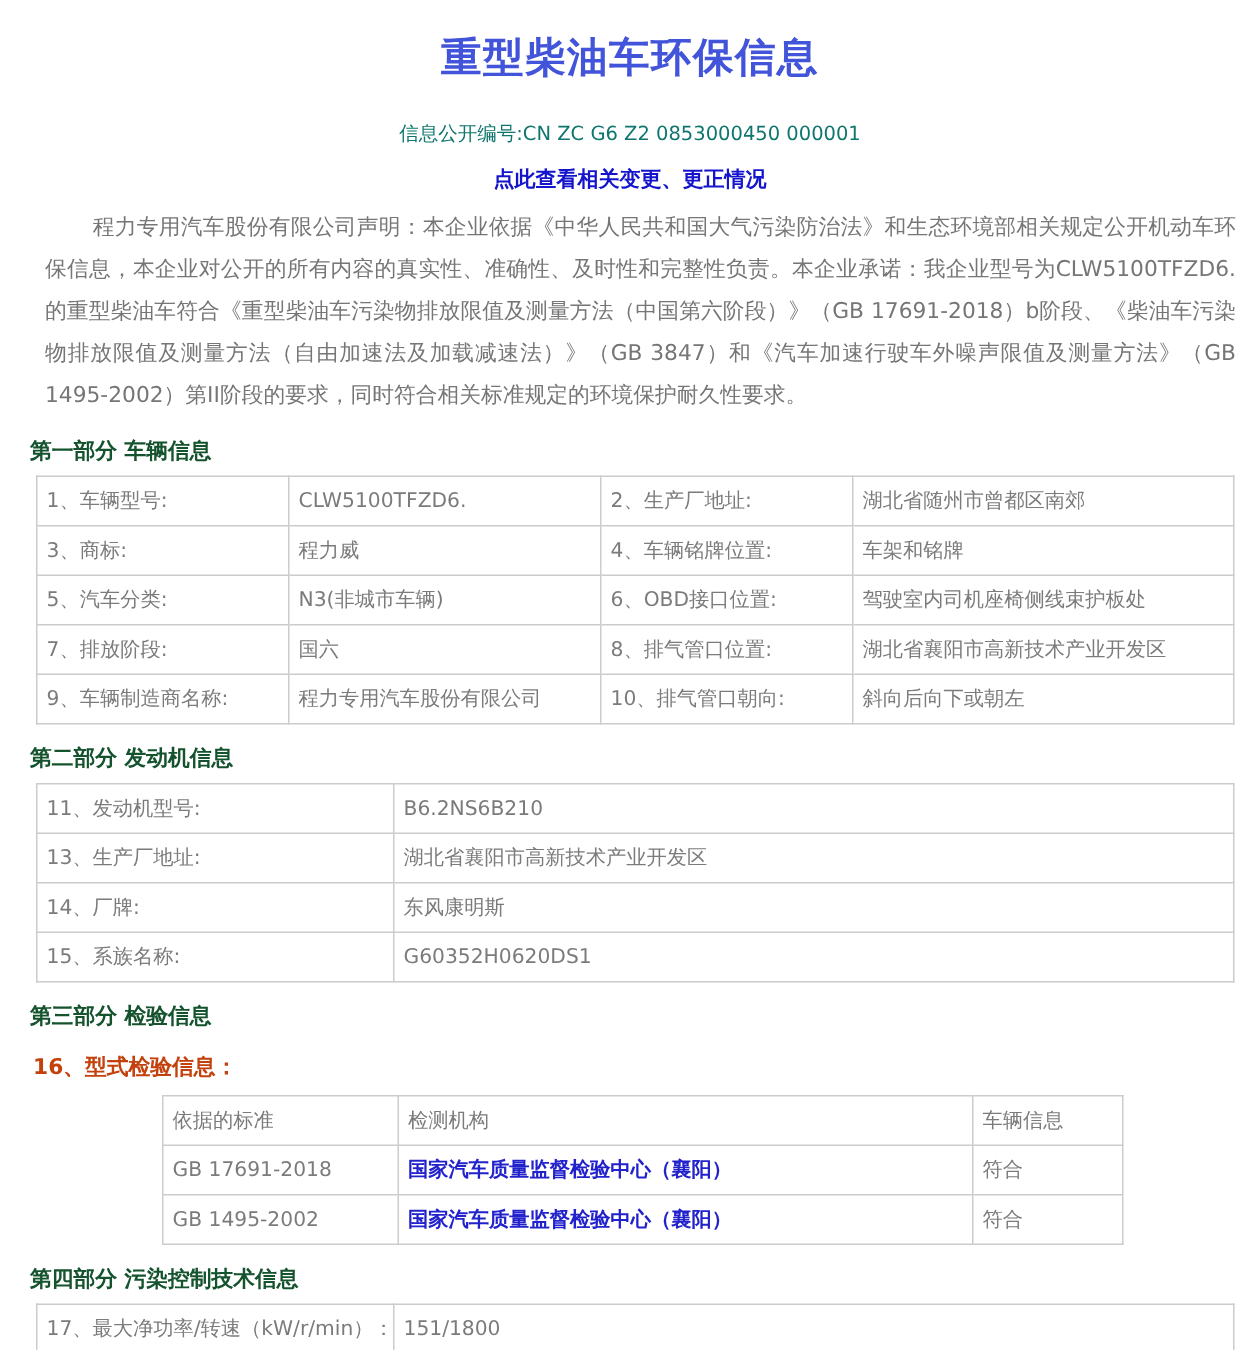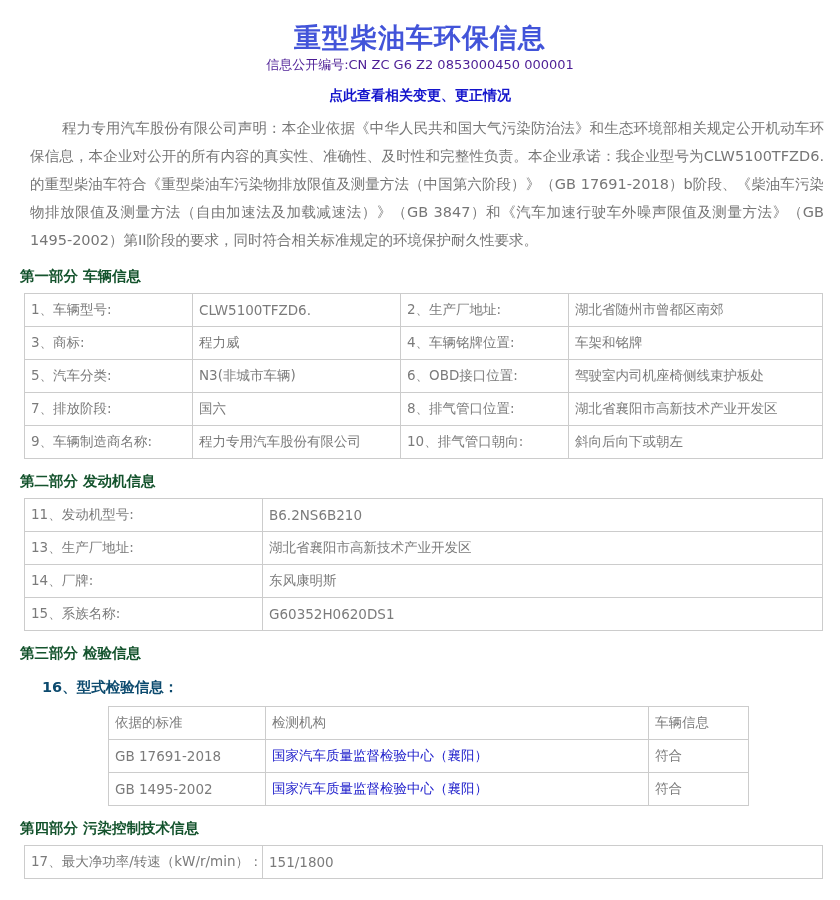--- a/index.html
+++ b/index.html
@@ -1,33 +1,33 @@
 <!DOCTYPE html>
 <html><head>
 <meta charset="utf-8">
 <style>
   * { margin:0; padding:0; box-sizing:border-box; }
   html,body { width:840px; height:900px; overflow:hidden; background:#ffffff;
     font-family:"DejaVu Sans","Liberation Sans",sans-serif; }
   .page-title { text-align:center; color:#4254d9; font-size:27px; font-weight:bold;
     margin-top:20px; letter-spacing:1px; }
-  .info-code { text-align:center; color:#4c1d95; font-size:13px; margin-top:0; }
+  .info-code { text-align:center; color:#0f766e; font-size:13px; margin-top:24px; }
   .change-link { display:block; text-align:center; color:#1414cc; font-size:14px;
     font-weight:bold; margin-top:13px; text-decoration:none; cursor:pointer; }
   .declaration { color:#767676; font-size:14.5px; line-height:28px; text-indent:2.2em;
     margin:9px 16px 0 30px; text-align:justify; }
   .sec-heading { color:#14532d; font-weight:bold; font-size:14.5px; margin:13px 0 7px 20px; }
-  .sub-heading { color:#0c4a6e; font-weight:bold; font-size:14.5px; margin:15px 0 9px 42px; }
+  .sub-heading { color:#c2410c; font-weight:bold; font-size:14.5px; margin:15px 0 9px 22px; }
   table { border-collapse:collapse; margin-left:24px; table-layout:fixed; }
   td, th { border:1px solid #cccccc; height:33px; padding:2px 6px; font-size:13.5px;
     color:#7b7b7b; font-weight:normal; text-align:left; vertical-align:middle;
     overflow:hidden; white-space:nowrap; }
   .tbl-vehicle { width:798px; } .tbl-engine, .tbl-pollution { width:798px; }
   .tbl-inspect { margin-left:108px; width:640px; }
-  .tbl-inspect td[data-interactable="true"] { color:#2222cc; font-weight:normal; cursor:pointer; }
+  .tbl-inspect td[data-interactable="true"] { color:#2222cc; font-weight:bold; cursor:pointer; }
 </style>
 </head>
 <body>
 
 <div data-interactable="false">
   <h1 class="page-title" data-interactable="false">重型柴油车环保信息</h1>
   <div class="info-code" data-interactable="false">信息公开编号:CN ZC G6 Z2 0853000450 000001</div>
   <a class="change-link" data-interactable="true">点此查看相关变更、更正情况</a>
   <p class="declaration" data-interactable="false">程力专用汽车股份有限公司声明：本企业依据《中华人民共和国大气污染防治法》和生态环境部相关规定公开机动车环保信息，本企业对公开的所有内容的真实性、准确性、及时性和完整性负责。本企业承诺：我企业型号为CLW5100TFZD6.的重型柴油车符合《重型柴油车污染物排放限值及测量方法（中国第六阶段）》（GB 17691-2018）b阶段、《柴油车污染物排放限值及测量方法（自由加速法及加载减速法）》（GB 3847）和《汽车加速行驶车外噪声限值及测量方法》（GB 1495-2002）第II阶段的要求，同时符合相关标准规定的环境保护耐久性要求。</p>
 

